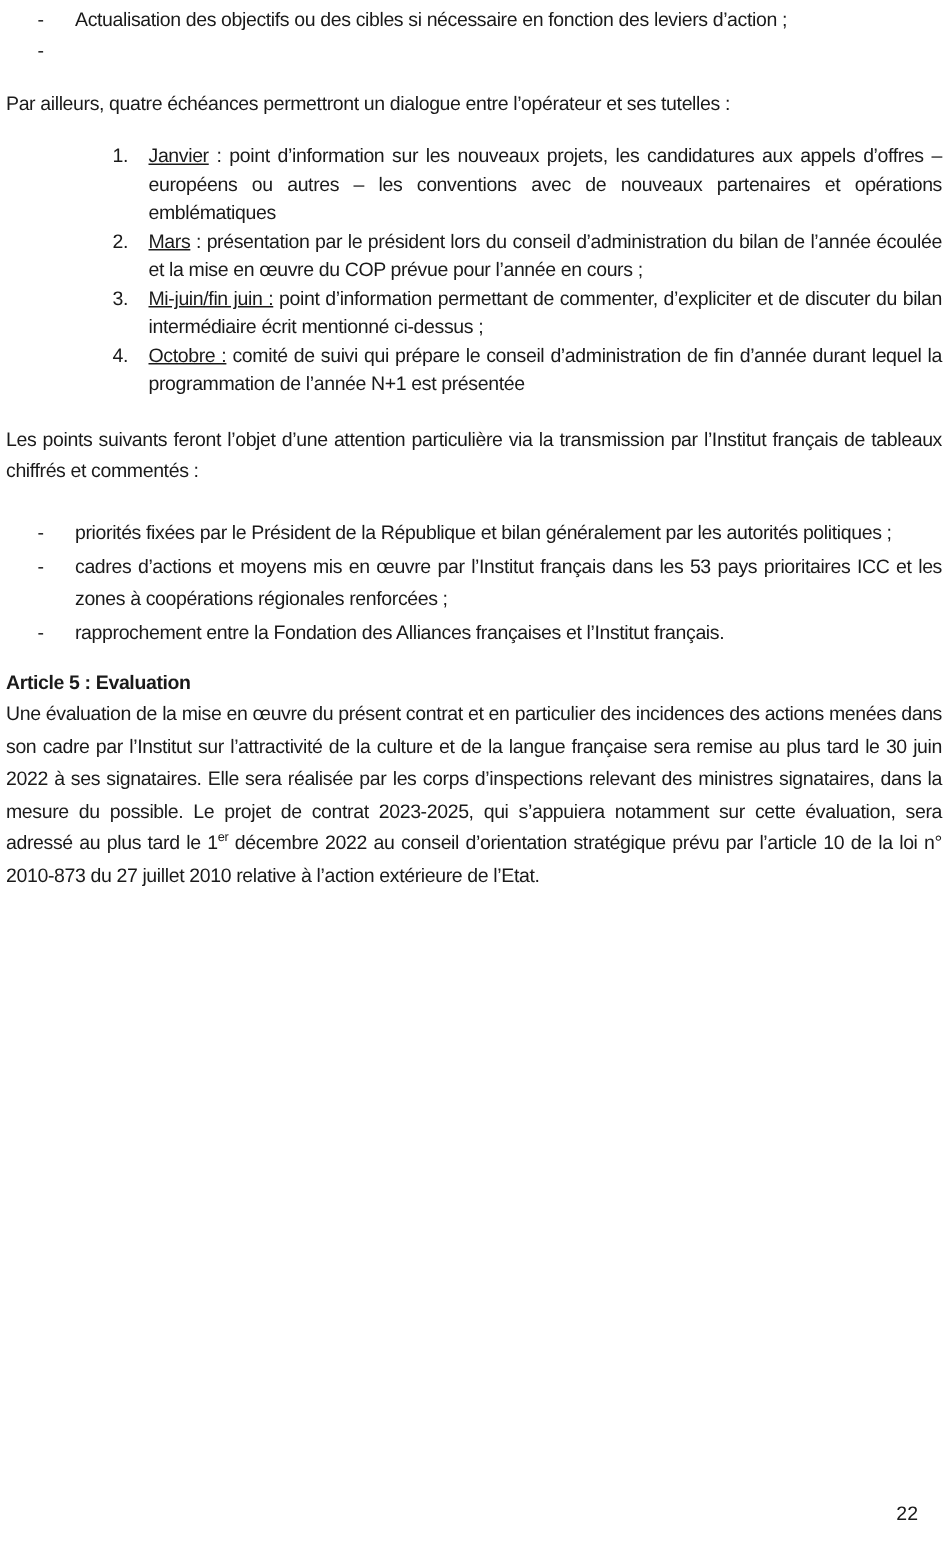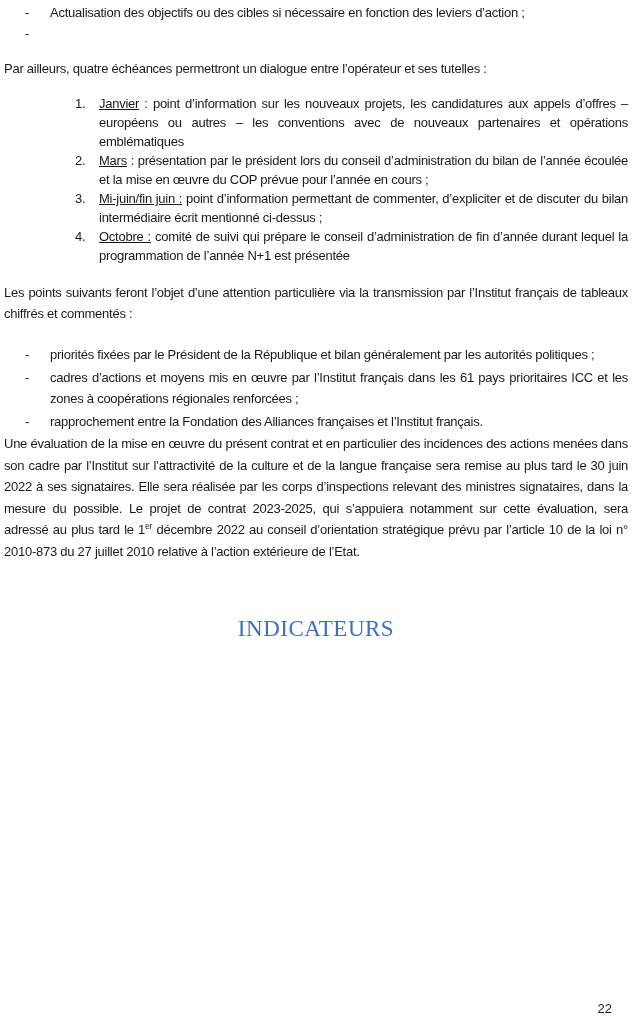--- a/index.html
+++ b/index.html
@@ -109,28 +109,28 @@
 
   <p class="para para-transmission">Les points suivants feront l’objet d’une attention particulière via la transmission par l’Institut français de tableaux chiffrés et commentés :</p>
 
   <ul class="dash-list priority-list">
     <li>
       <span class="marker">-</span>
       <span>priorités fixées par le Président de la République et bilan généralement par les autorités politiques ;</span>
     </li>
     <li>
       <span class="marker">-</span>
-      <span>cadres d’actions et moyens mis en œuvre par l’Institut français dans les 61 pays prioritaires ICC et les zones à coopérations régionales renforcées ;</span>
+      <span>cadres d’actions et moyens mis en œuvre par l’Institut français dans les 53 pays prioritaires ICC et les zones à coopérations régionales renforcées ;</span>
     </li>
     <li>
       <span class="marker">-</span>
       <span>rapprochement entre la Fondation des Alliances françaises et l’Institut français.</span>
     </li>
   </ul>
 
+  <h3 class="article-heading">Article 5 : Evaluation</h3>
 
   <p class="para para-eval"><span>Une évaluation de la mise en œuvre du présent contrat et en particulier des incidences des actions menées dans son cadre par l’Institut sur l’attractivité de la culture et de la langue française sera remise au plus tard le 30 juin 2022 à ses signataires. Elle sera réalisée par les corps d’inspections relevant des ministres signataires, dans la mesure du possible. Le projet de contrat 2023-2025, qui s’appuiera notamment sur cette évaluation, sera adressé au plus tard le 1</span><sup>er</sup><span> décembre 2022 au conseil d’orientation stratégique prévu par l’article 10 de la loi n° 2010-873 du 27 juillet 2010 relative à l’action extérieure de l’Etat.</span></p>
 
-  <h2 class="indicators-heading" style="color: rgb(62, 111, 193);">INDICATEURS</h2>
 
   <div class="page-number">22</div>
 
 </div>
 
 </body></html>

